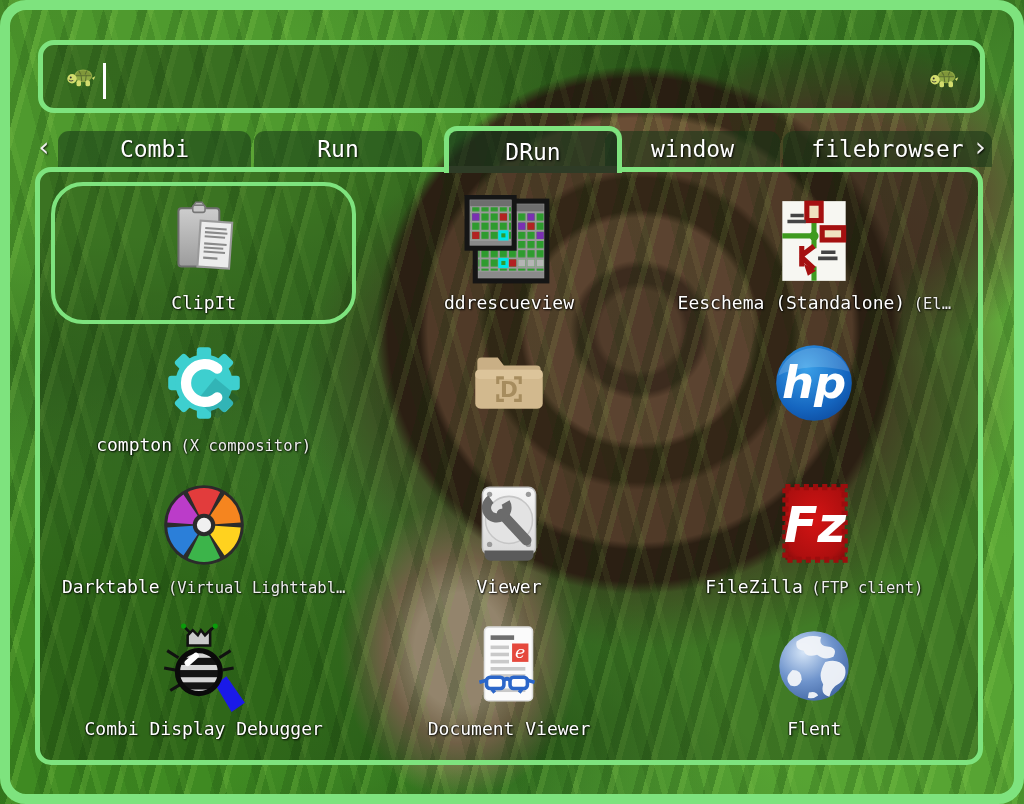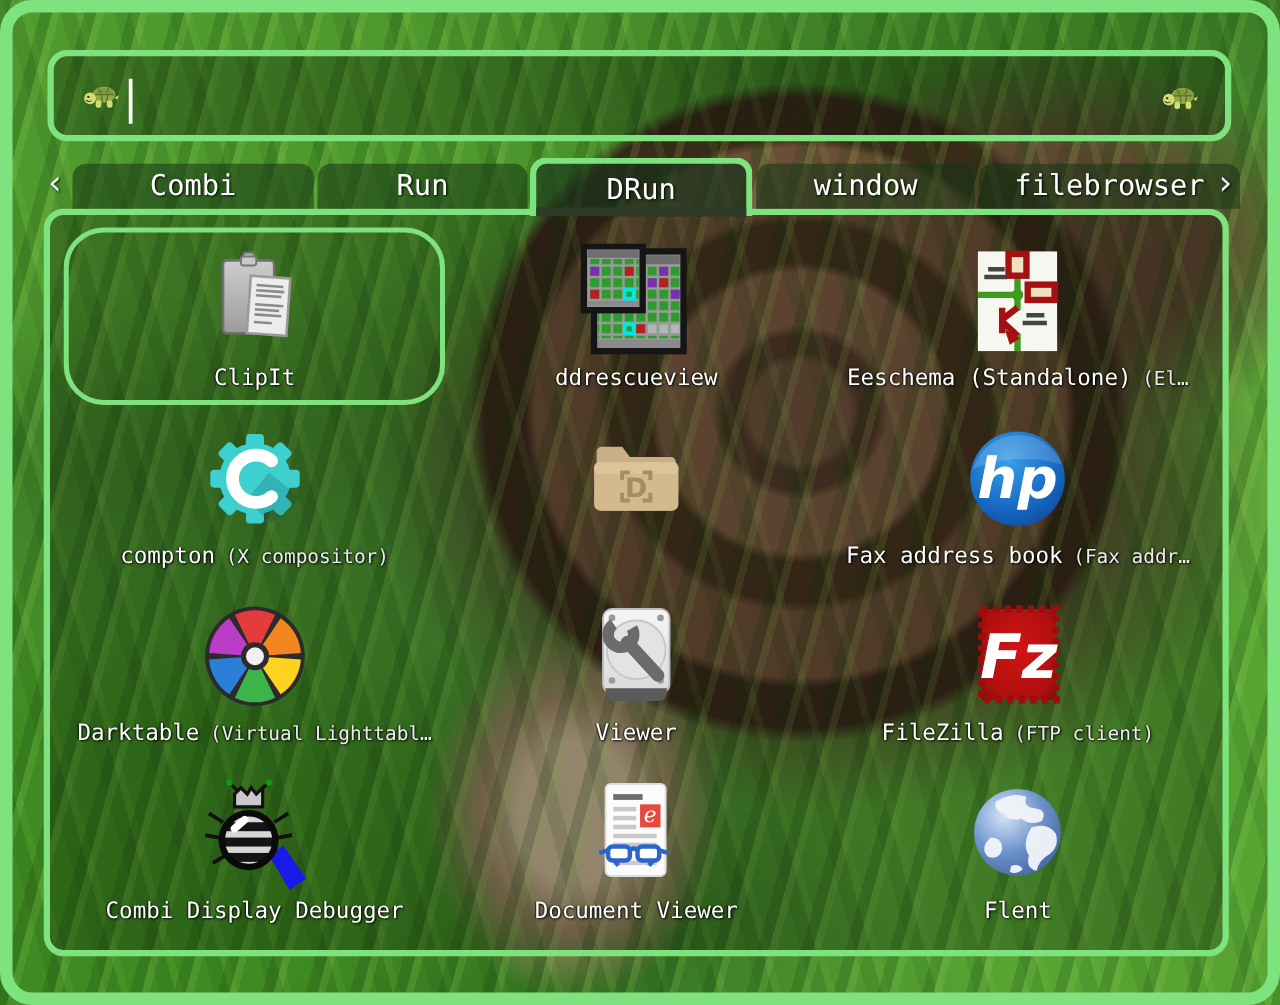--- a/index.html
+++ b/index.html
@@ -51,20 +51,21 @@
     color:#fff;font-size:23px;
     border-radius:11px 11px 0 0;
     text-shadow:1px 1px 2px rgba(0,0,0,.9);
     text-align:center;
   }
   .tab.selected{
     top:0;bottom:-6px;z-index:6;
     border:5px solid var(--g);border-bottom:none;
     border-radius:13px 13px 0 0;
     background:rgba(22,48,26,.66);
+    margin-left:20px;
   }
   .tab.selected::after{content:"";position:absolute;left:0;right:0;bottom:0;height:7px;background:#2e3b26}
   .t0{left:23px;width:193px}.t1{left:219px;width:168px}.t2{left:389px;width:178px}
   .t3{left:570px;width:175px}.t4{left:748px;width:209px}
   .arrow{
     position:absolute;z-index:5;color:#efefef;font-size:27px;
     text-shadow:1px 1px 2px rgba(0,0,0,.9);line-height:1;
   }
   .arrow.left{left:36px;top:133px}
   .arrow.right{left:972px;top:133px}
@@ -262,21 +263,20 @@
             <radialGradient id="hpg" cx=".4" cy=".3" r=".9">
         <stop offset="0" stop-color="#3aa0e8"></stop>
               <stop offset=".6" stop-color="#1566c0"></stop>
               <stop offset="1" stop-color="#0a3f8f"></stop>
             </radialGradient>
           </defs>
       <circle cx="45" cy="45" r="37" fill="url(#hpg)"></circle>
       <path d="M10,38 a37,37 0 0 1 70,-4 a50,22 0 0 0 -70,4z" fill="rgba(255,255,255,.16)"></path>
       <text x="45" y="60" font-size="44" font-style="italic" font-weight="bold" text-anchor="middle" fill="#fff" font-family="DejaVu Sans, sans-serif">hp</text>
     </svg>
-    <div class="label"><span>Fax address book</span><span class="generic">(Fax addr…</span></div>
   </div>
 
   <div class="cell">
     <svg class="icon" viewBox="0 0 90 90">
       <circle cx="45" cy="45" r="39" fill="#2b2b2b"></circle>
       <path d="M45,45 L29.2,12.6 A36,36 0 0 1 60.8,12.6 Z" fill="#e23c3c"></path>
       <path d="M45,45 L65.1,15.2 A36,36 0 0 1 80.9,42.5 Z" fill="#f5851f"></path>
       <path d="M45,45 L80.9,47.5 A36,36 0 0 1 65.1,74.8 Z" fill="#ffd21f"></path>
       <path d="M45,45 L60.8,77.4 A36,36 0 0 1 29.2,77.4 Z" fill="#3cb44a"></path>
       <path d="M45,45 L24.9,74.8 A36,36 0 0 1 9.1,47.5 Z" fill="#2b7fd9"></path>

